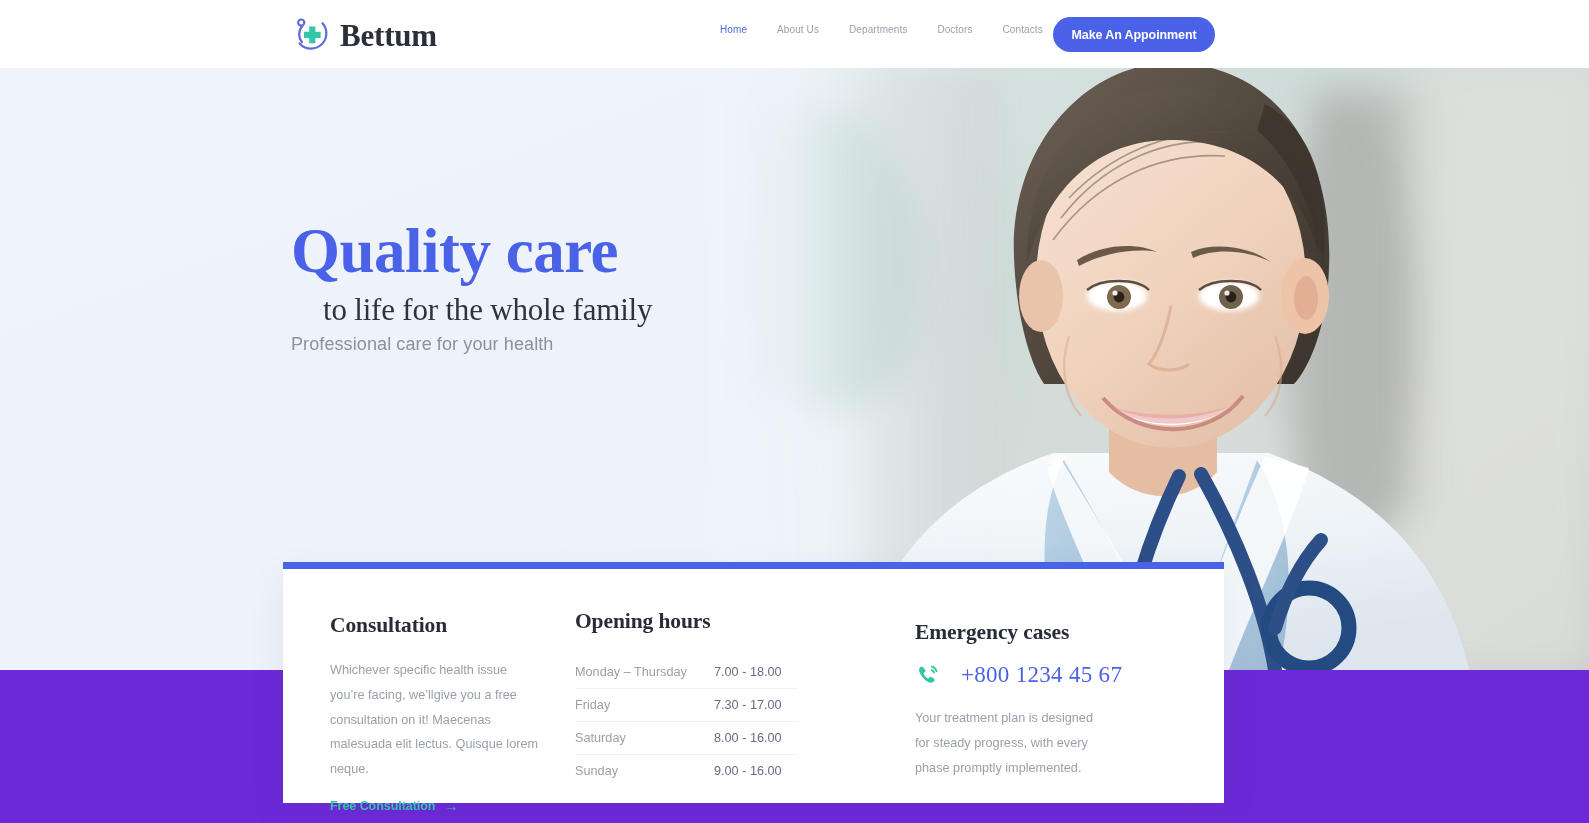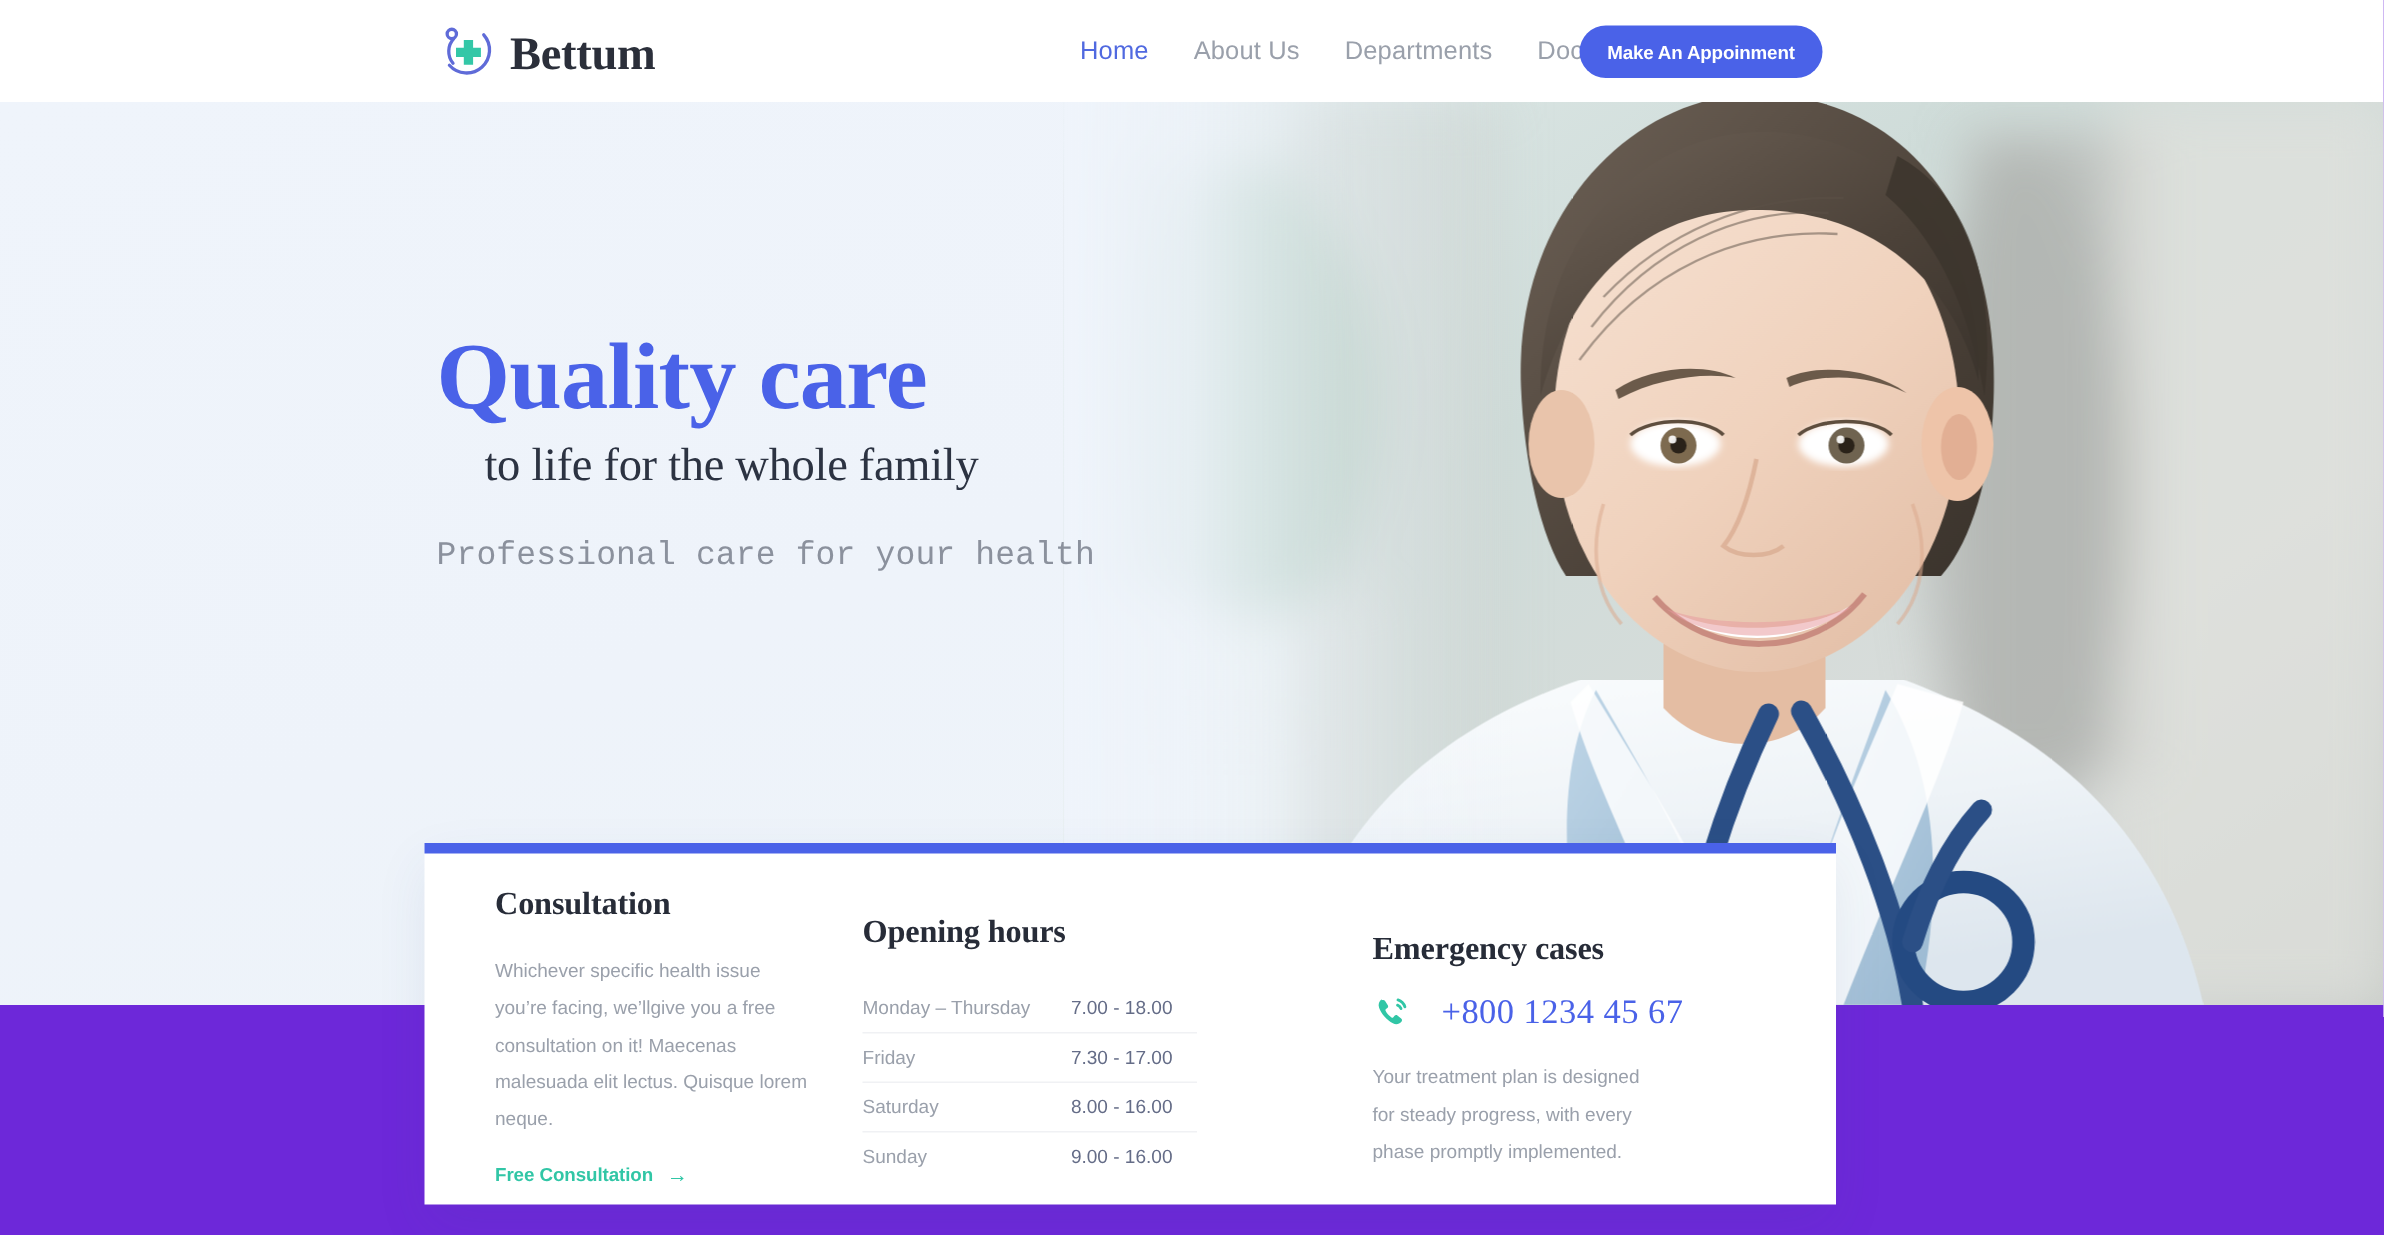--- a/index.html
+++ b/index.html
@@ -51,21 +51,21 @@
 
   .nav {
     position: absolute;
     left: 705px;
     top: 24px;
     display: flex;
     align-items: center;
     gap: 0px;
   }
   .nav-item {
-    font-size: 17px;
+    font-size: 10px;
     color: #9aa0ab;
     padding: 0 15px;
     cursor: pointer;
     white-space: nowrap;
     letter-spacing: 0.1px;
   }
   .nav-item.active { color: #5069e0; }
 
   .appt-btn {
     position: absolute;
@@ -130,25 +130,24 @@
     font-family: "Liberation Serif", serif;
     font-weight: normal;
     font-size: 31px;
     line-height: 1.3;
     color: #2c3342;
     margin-top: 6px;
     letter-spacing: -0.2px;
     margin-left: 32px;
   }
   .hero-sub {
-    font-size: 22px;
+    font-size: 18px;
     color: #8b919d;
-    margin-top: 28px;
+    margin-top: 4px;
     letter-spacing: 0.1px;
-    font-family: Liberation Mono, monospace;
   }
 
   .hero-buttons {
     display: flex;
     gap: 20px;
     margin-top: 36px;
   }
   .btn-pill {
     border: none;
     border-radius: 21px;
@@ -183,21 +182,21 @@
   }
 
   .info-cols {
     position: absolute;
     top: 7px; left: 0;
     width: 941px;
     height: 234px;
     display: flex;
   }
   .info-col { position: relative; height: 100%; }
-  .col-consultation { width: 292px; padding: 21px 0 0 47px; }
+  .col-consultation { width: 292px; padding: 44px 0 0 47px; }
   .col-hours        { width: 340px; padding: 40px 0 0 0px; }
   .col-emergency    { width: 309px; padding: 51px 0 0 0px; }
 
   .col-title {
     font-family: "Liberation Serif", serif;
     font-weight: bold;
     font-size: 21.5px;
     color: #272c38;
     letter-spacing: -0.1px;
   }

